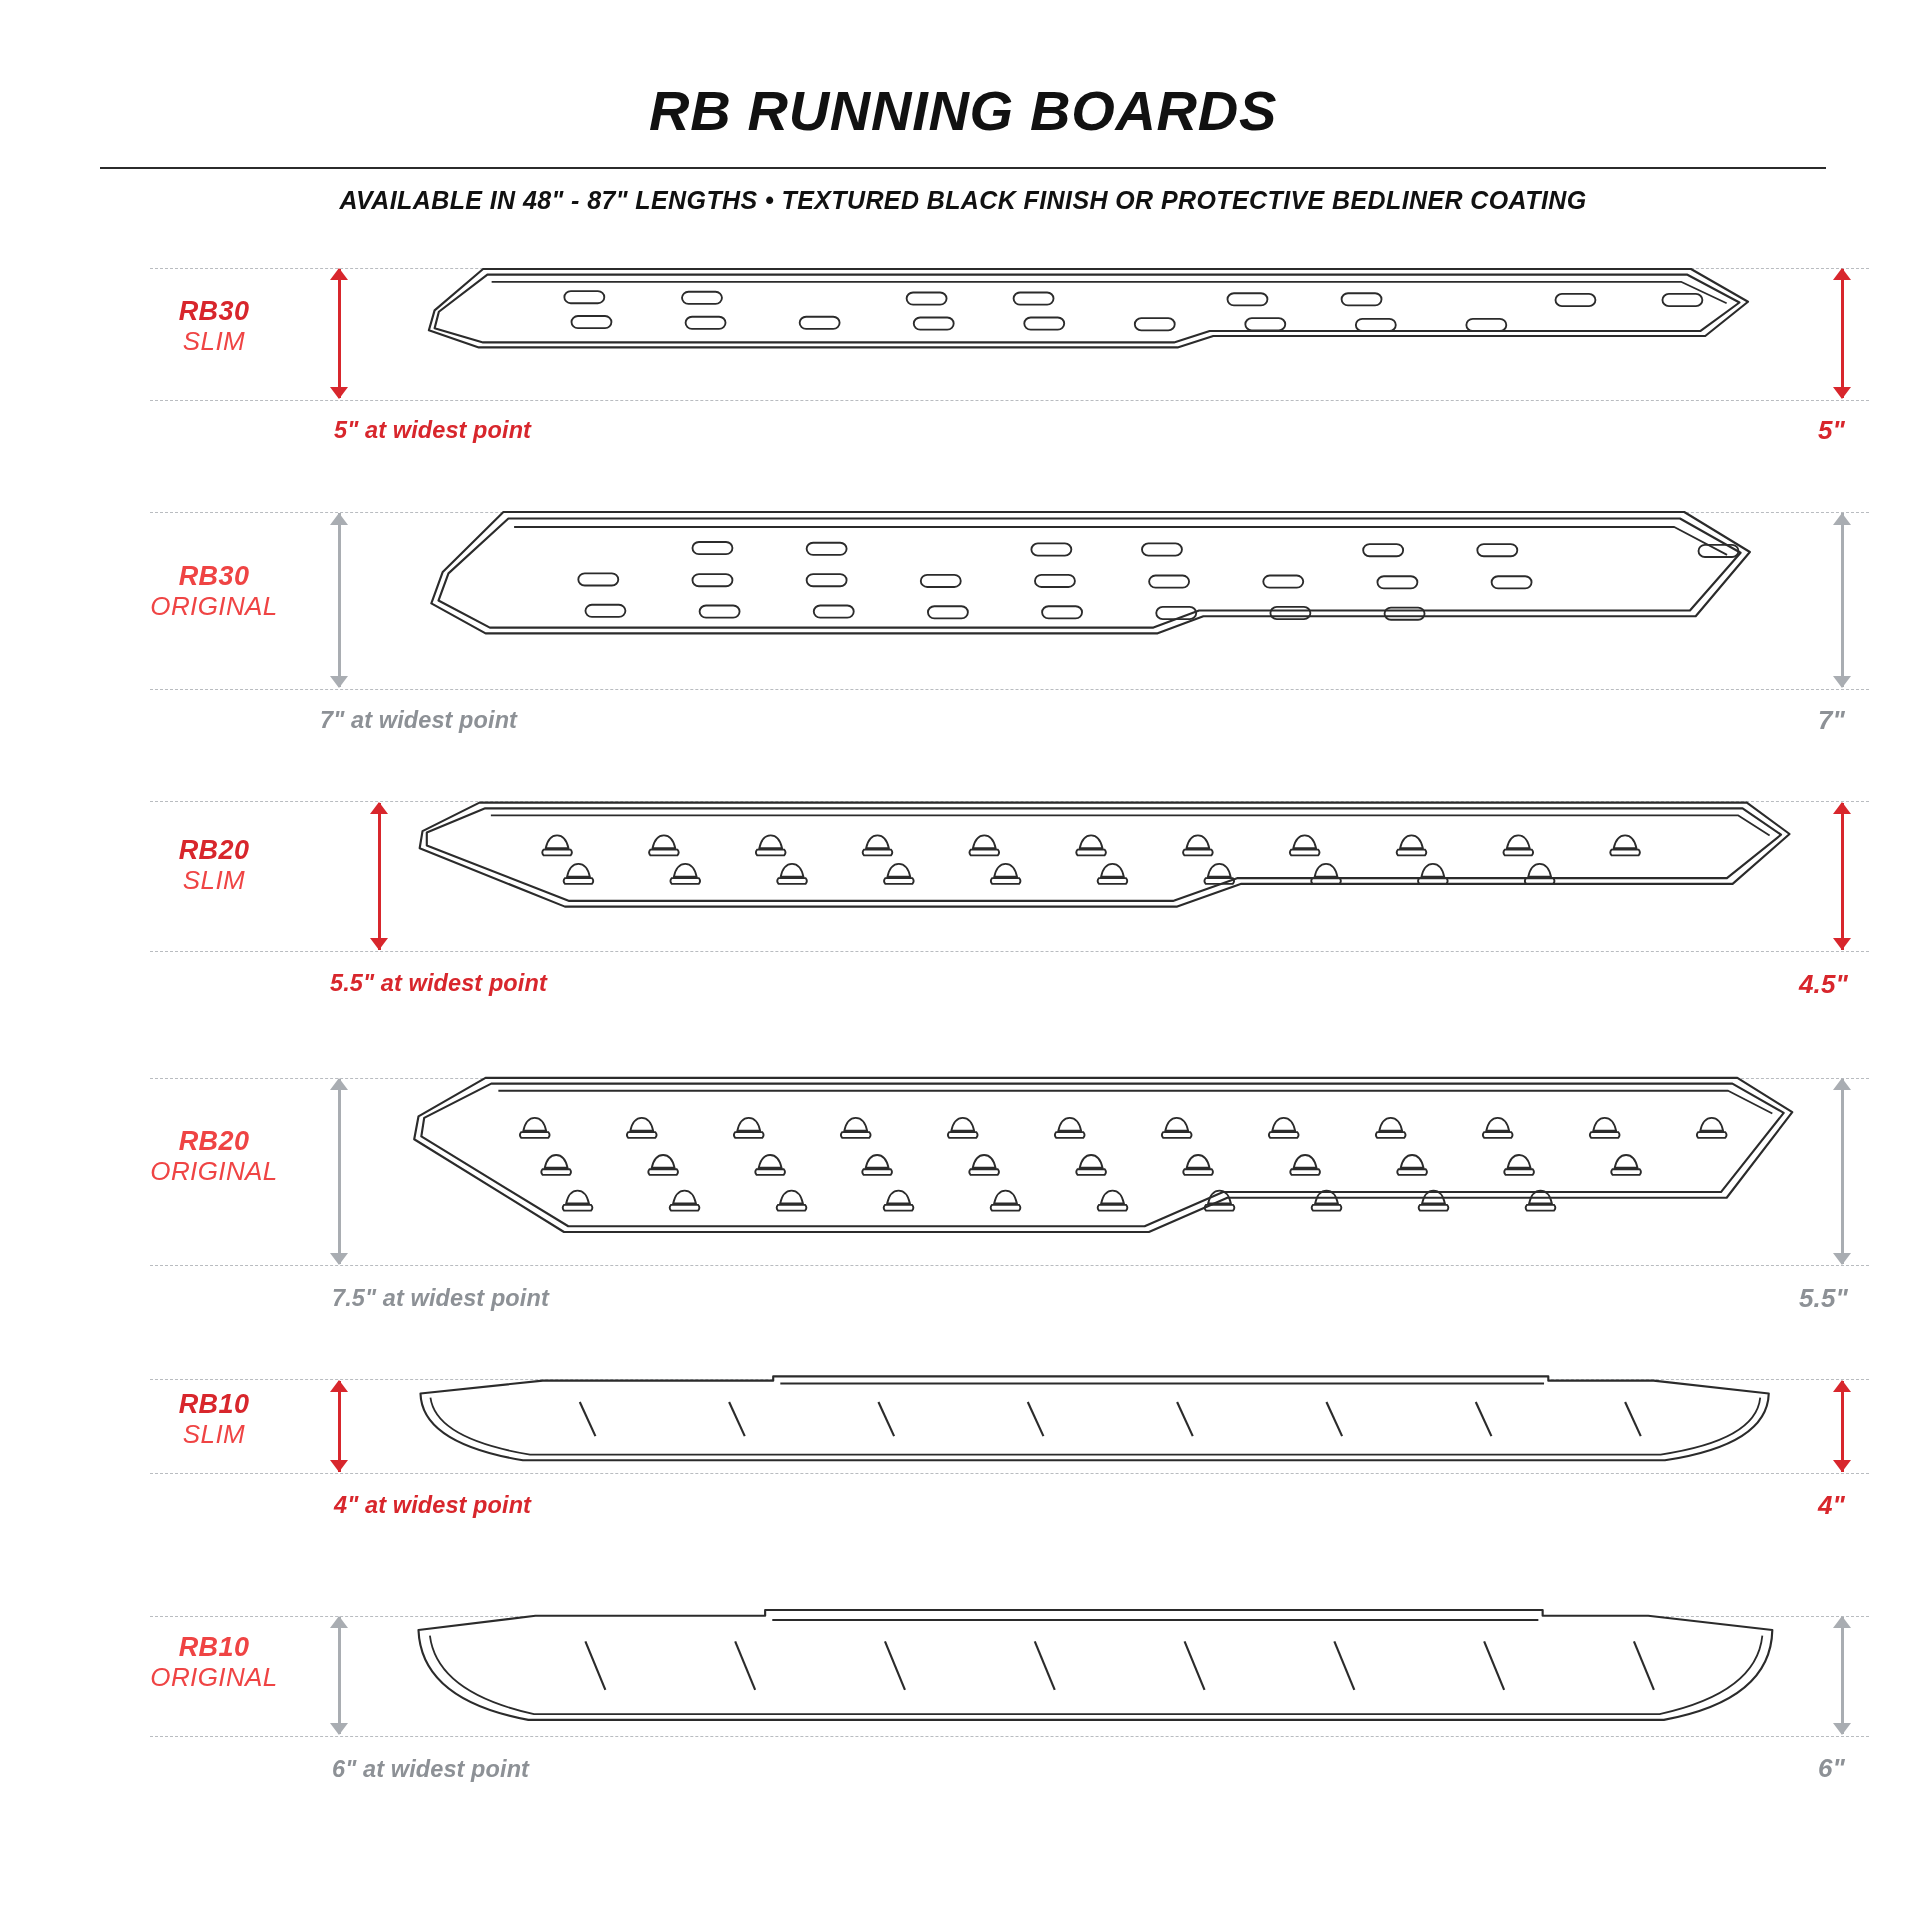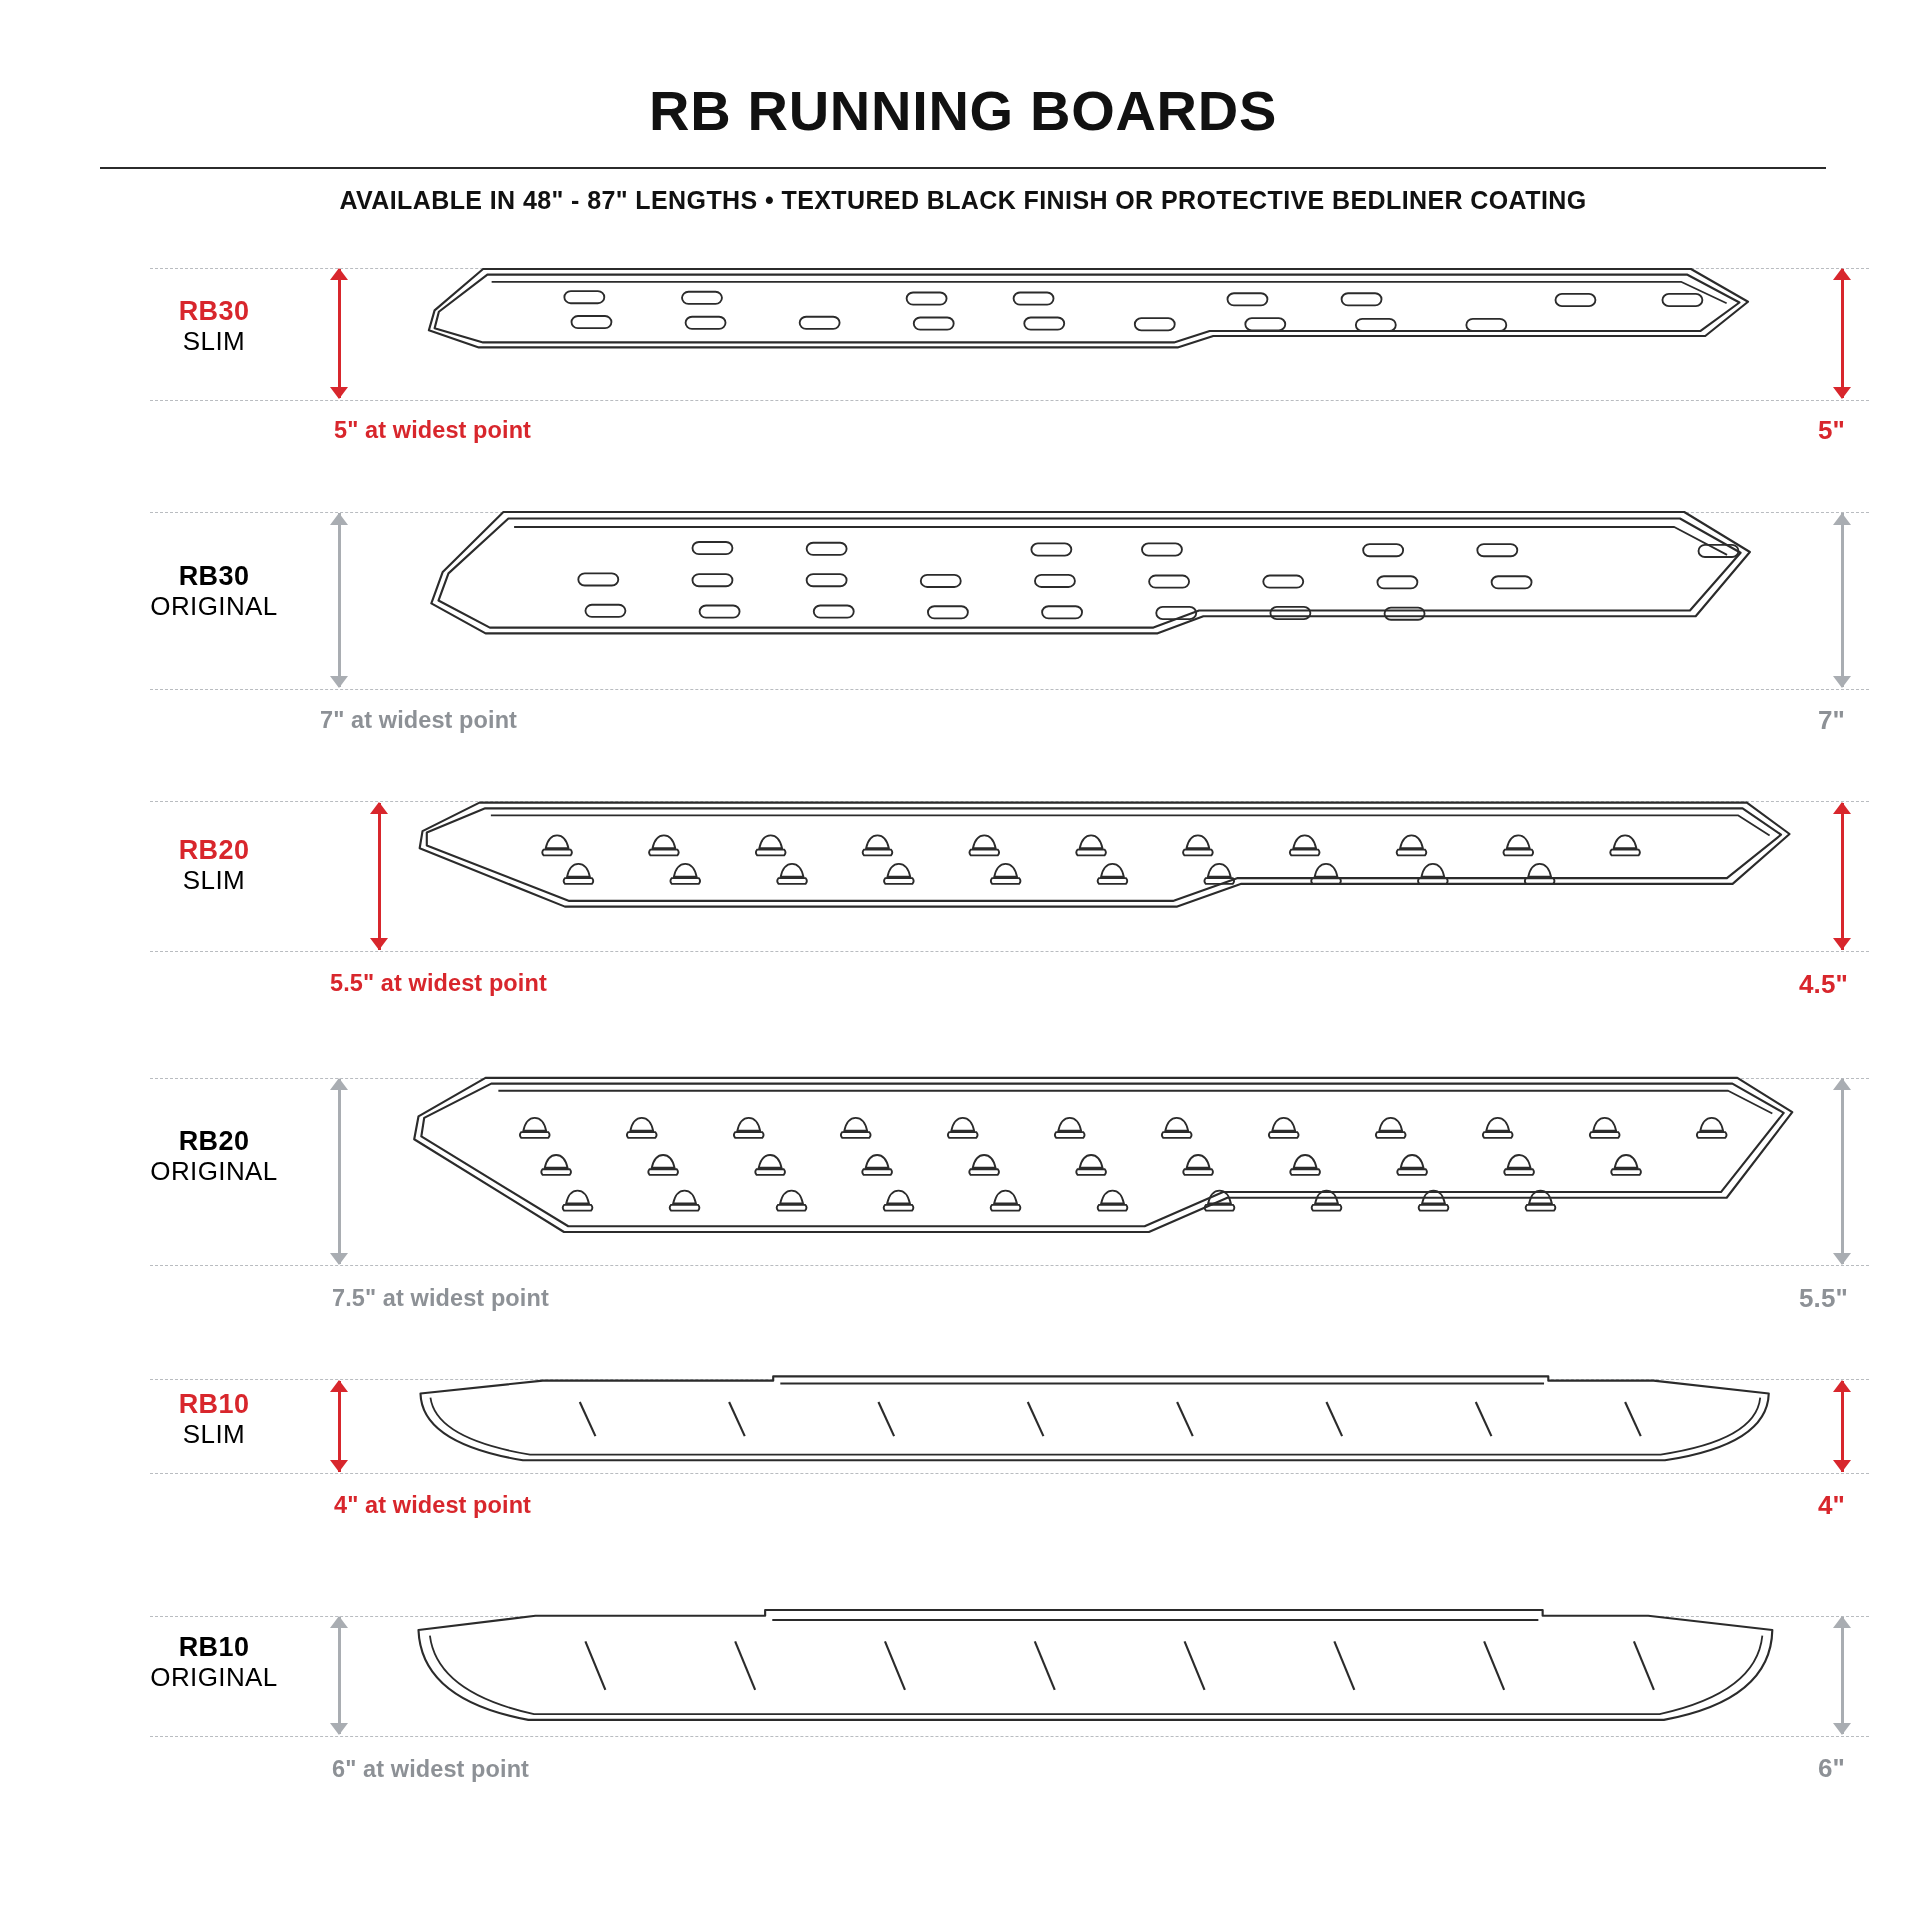--- a/index.html
+++ b/index.html
@@ -14,20 +14,21 @@
     color: #1a1a1a;
     position: relative;
     overflow: hidden;
   }
   .page {
     width: 1926px;
     height: 1660px;
     position: relative;
     box-sizing: border-box;
     padding: 0 50px;
+    font-style: italic;
   }
 
   
   .header {
     padding-top: 78px;
   }
   .main-title {
     text-align: center;
     font-size: 56px;
     font-weight: bold;
@@ -70,21 +71,21 @@
     font-weight: bold;
     line-height: 1.0;
     letter-spacing: 0.4px;
   }
   .label-variant {
     font-size: 26px;
     line-height: 1.25;
     letter-spacing: 0.4px;
   }
   .red { color: #d8262c; }
-  .black { color: #000000; }
+  .black { color: #ef4444; }
 
   
   .guide {
     position: absolute;
     left: 100px;
     right: 7.1px;
     border-top: 1.4px dashed #b9bcc0;
     height: 0;
   }
 

